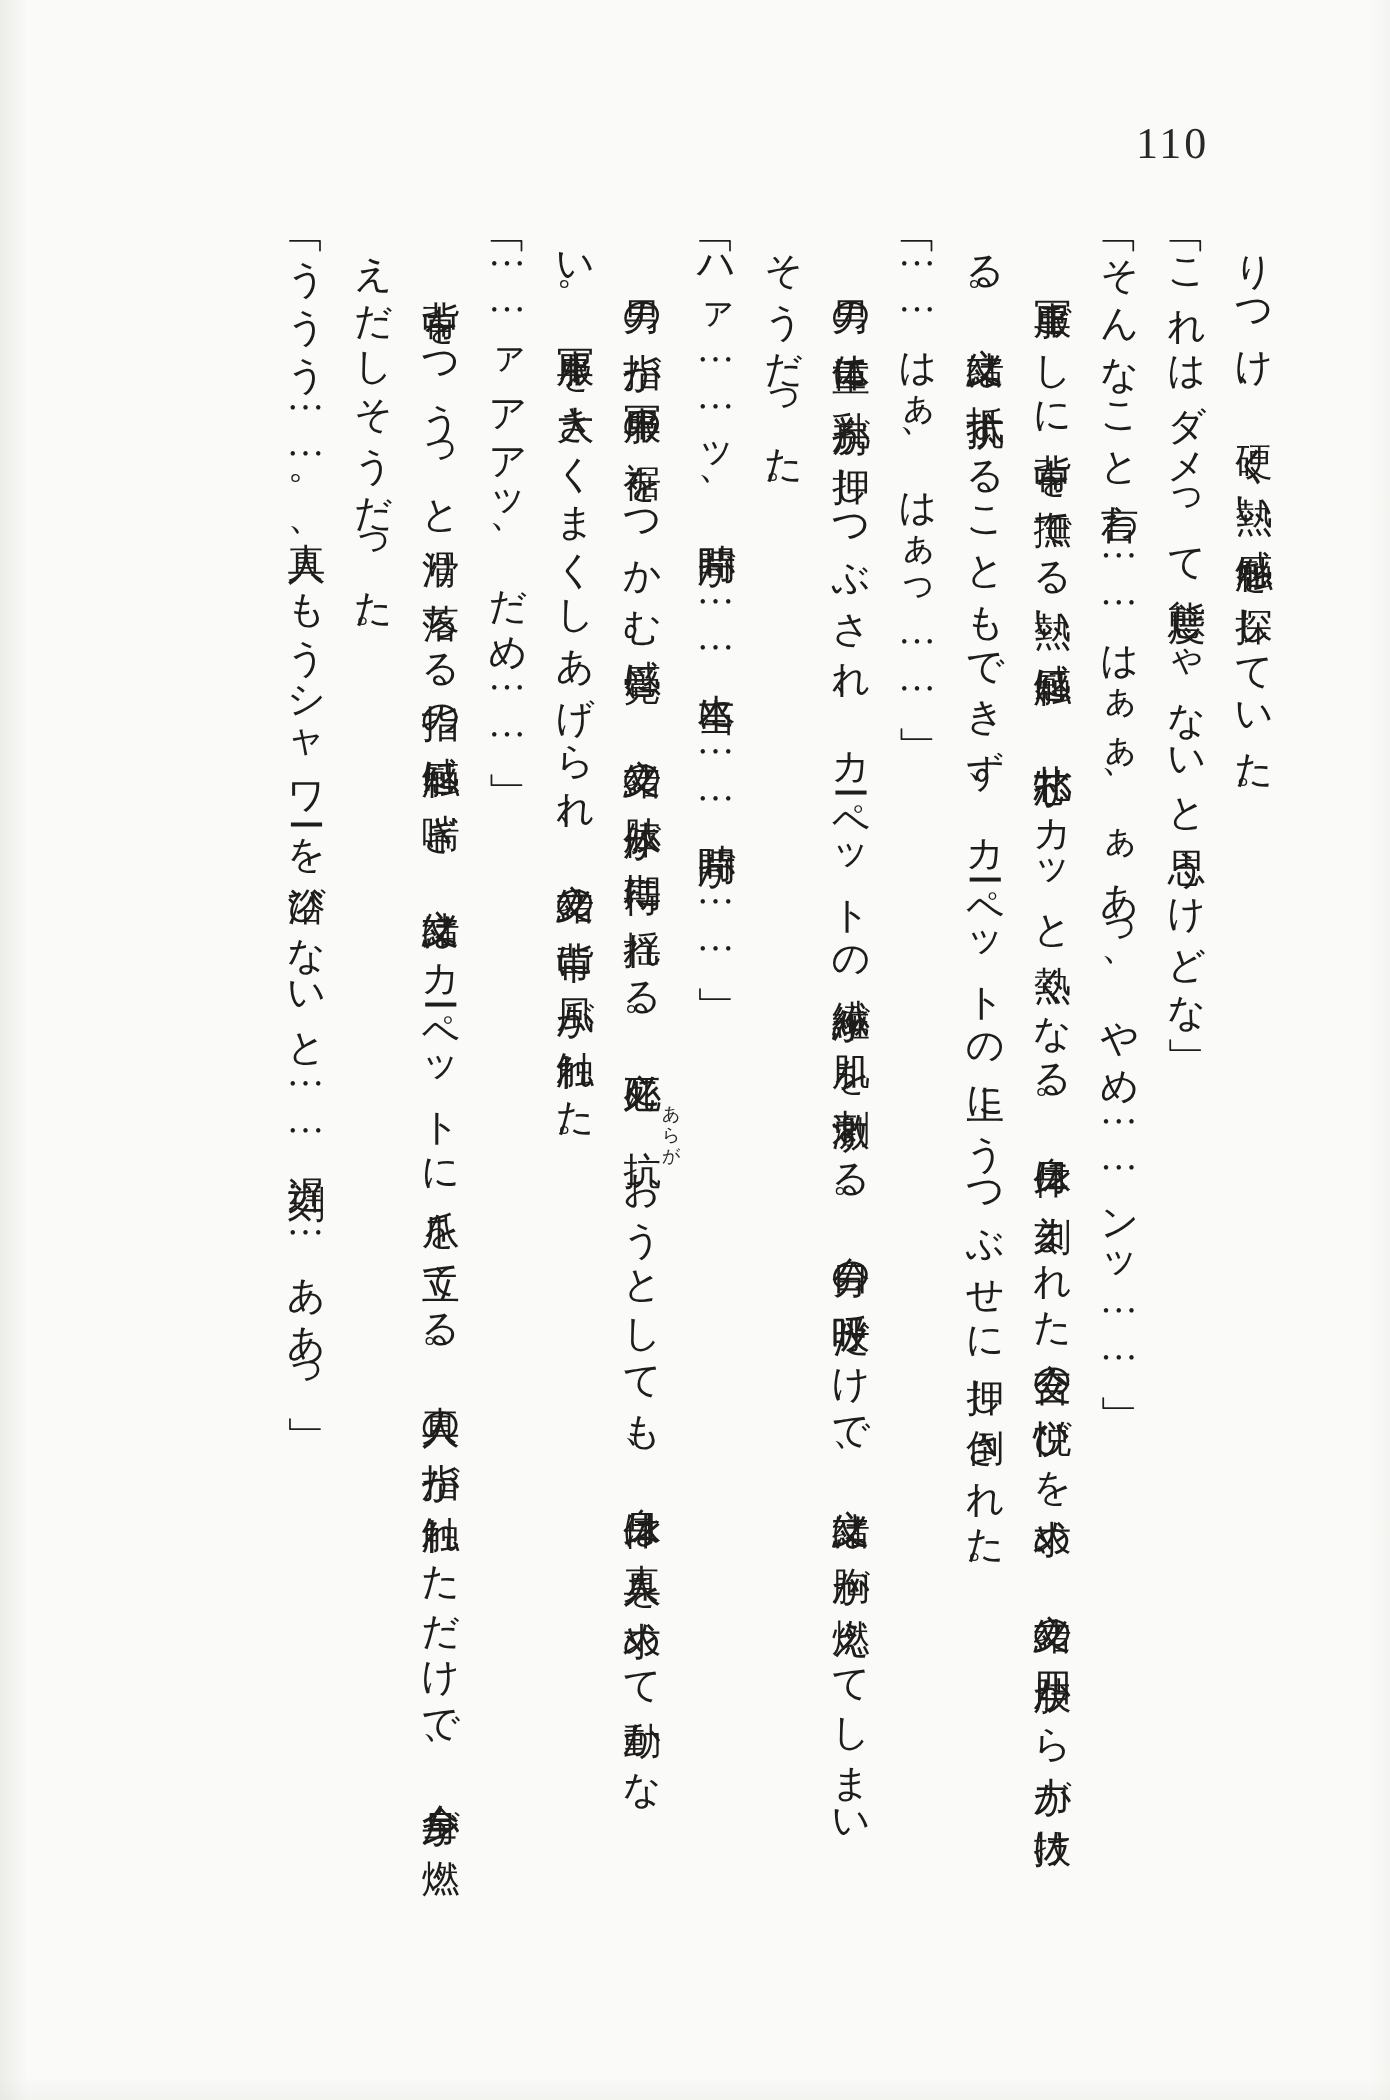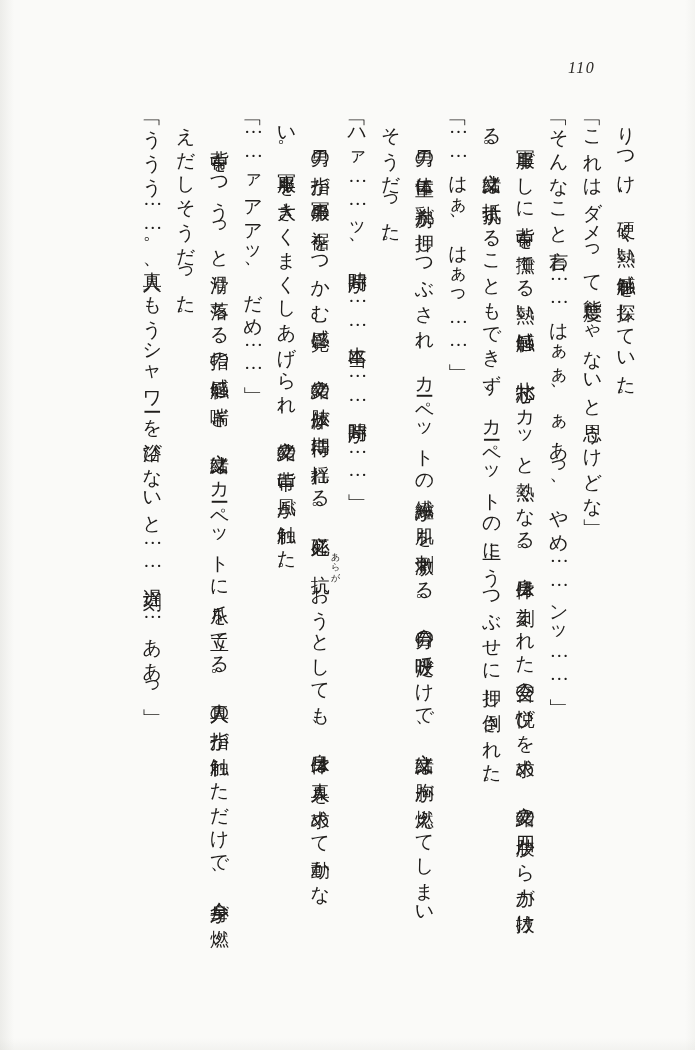--- a/index.html
+++ b/index.html
@@ -21,22 +21,21 @@
     background:
       linear-gradient(90deg, rgba(210,210,205,0.35) 0px, rgba(250,250,248,0) 14px),
       linear-gradient(270deg, rgba(225,225,220,0.25) 0px, rgba(250,250,248,0) 10px),
       linear-gradient(0deg, rgba(220,220,215,0.25) 0px, rgba(250,250,248,0) 12px),
       #fafaf8;
   }
   .page-number {
     position: absolute;
     top: 59px;
     left: 568px;
-    font-size: 16px;
-    font-style: italic;
+    font-size: 22px;
     letter-spacing: 1.5px;
     color: #2b2926;
   }
   .text-block {
     position: absolute;
     top: 114px;
     right: 52px;
     height: 814px;
     writing-mode: vertical-rl;
     text-orientation: upright;

